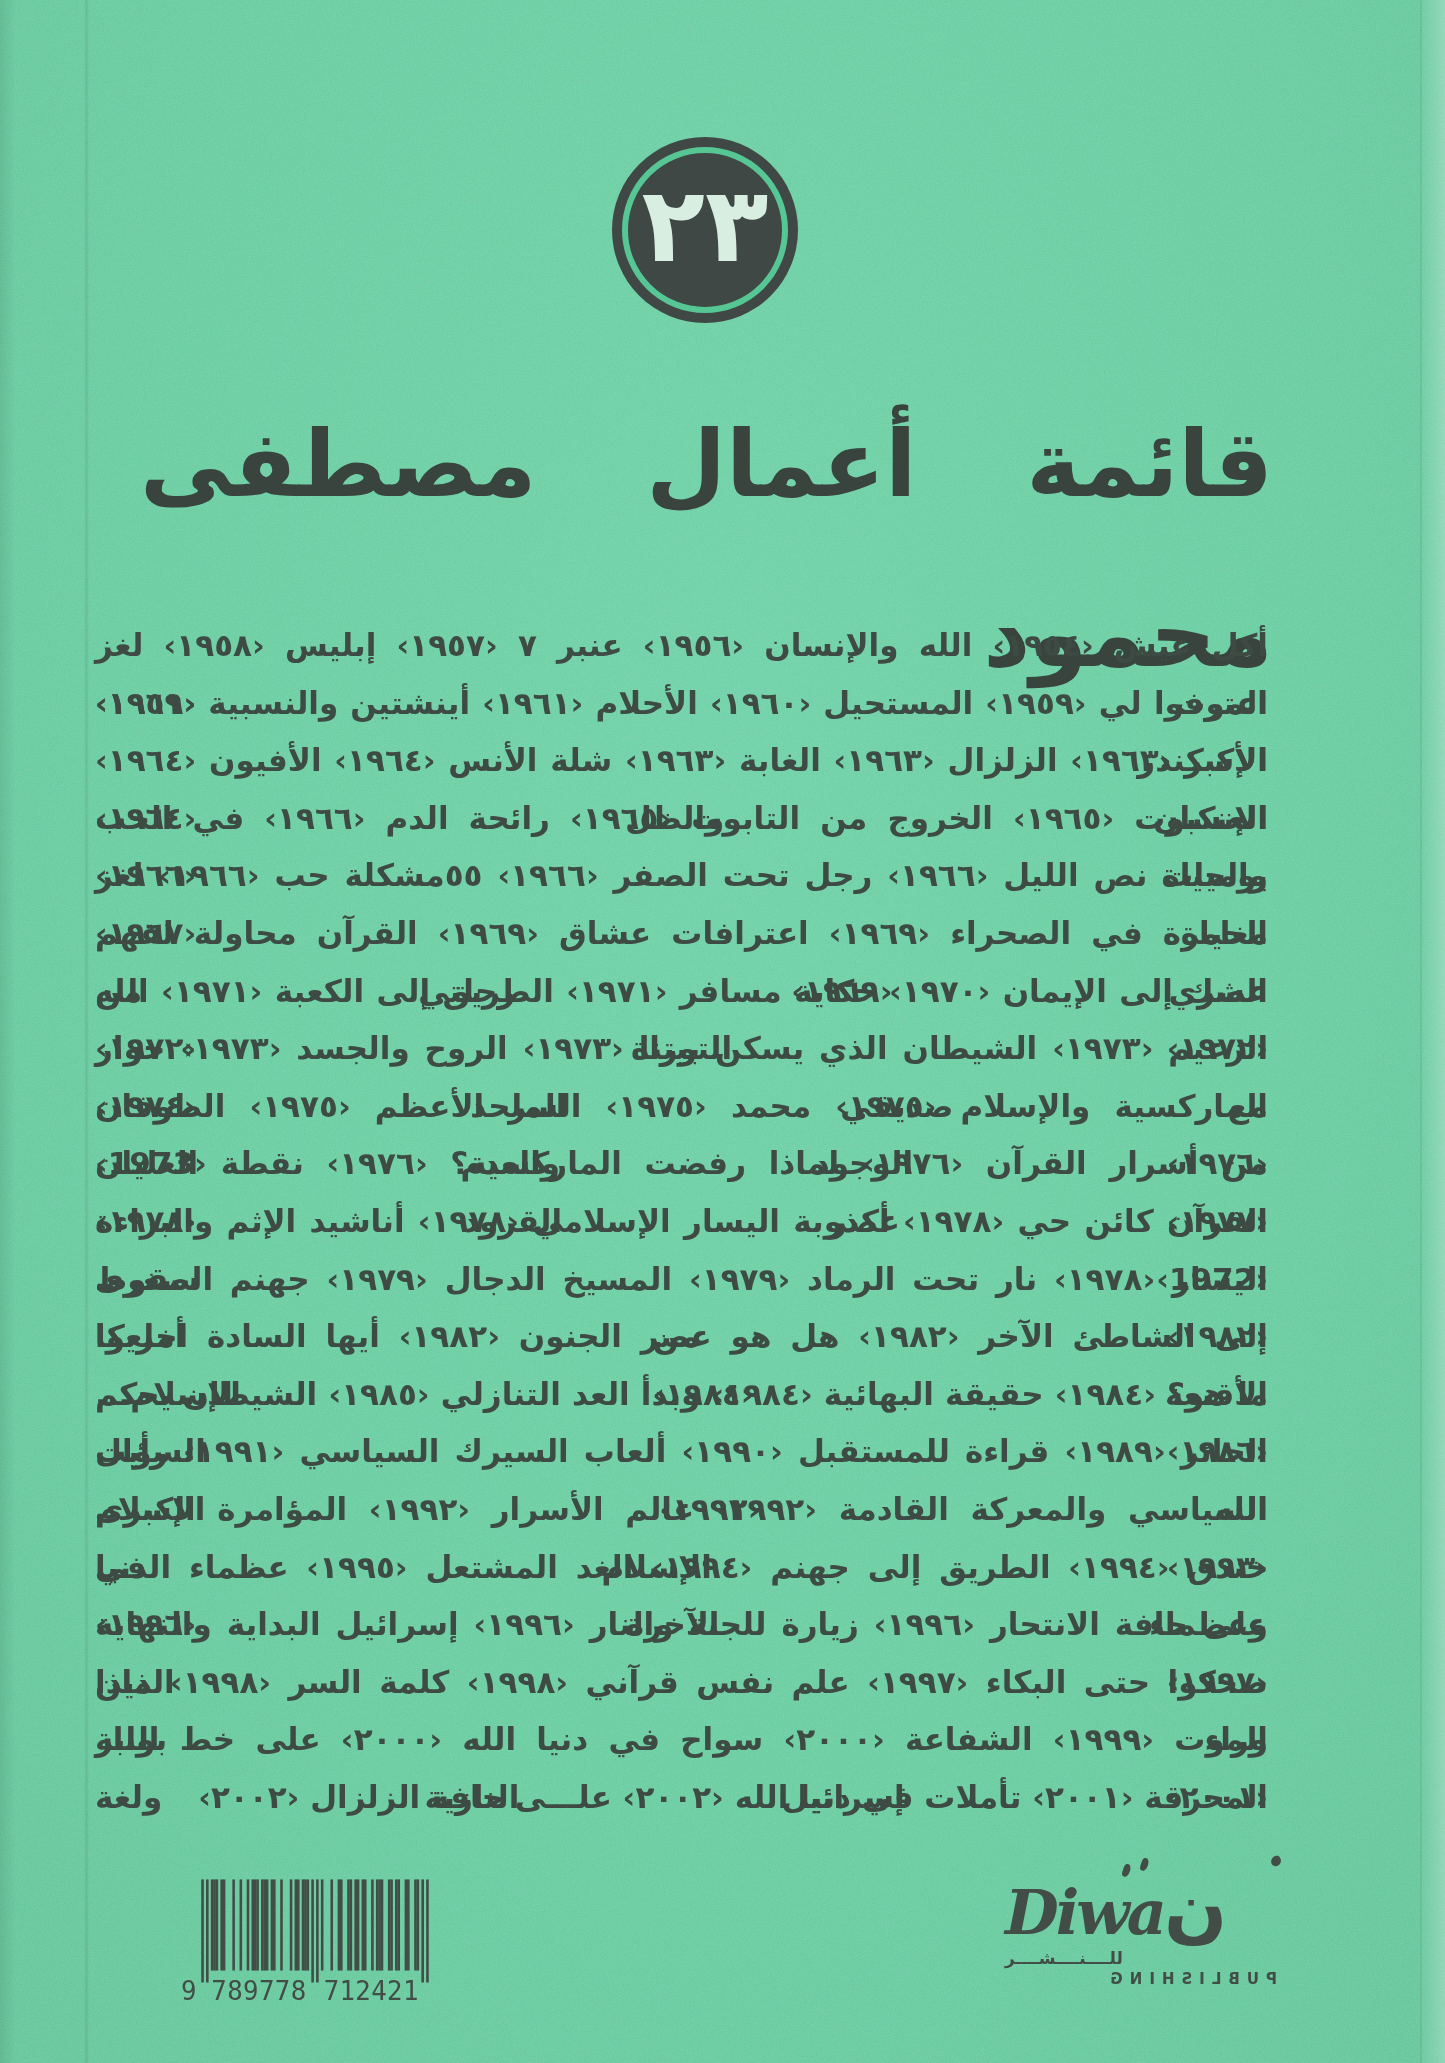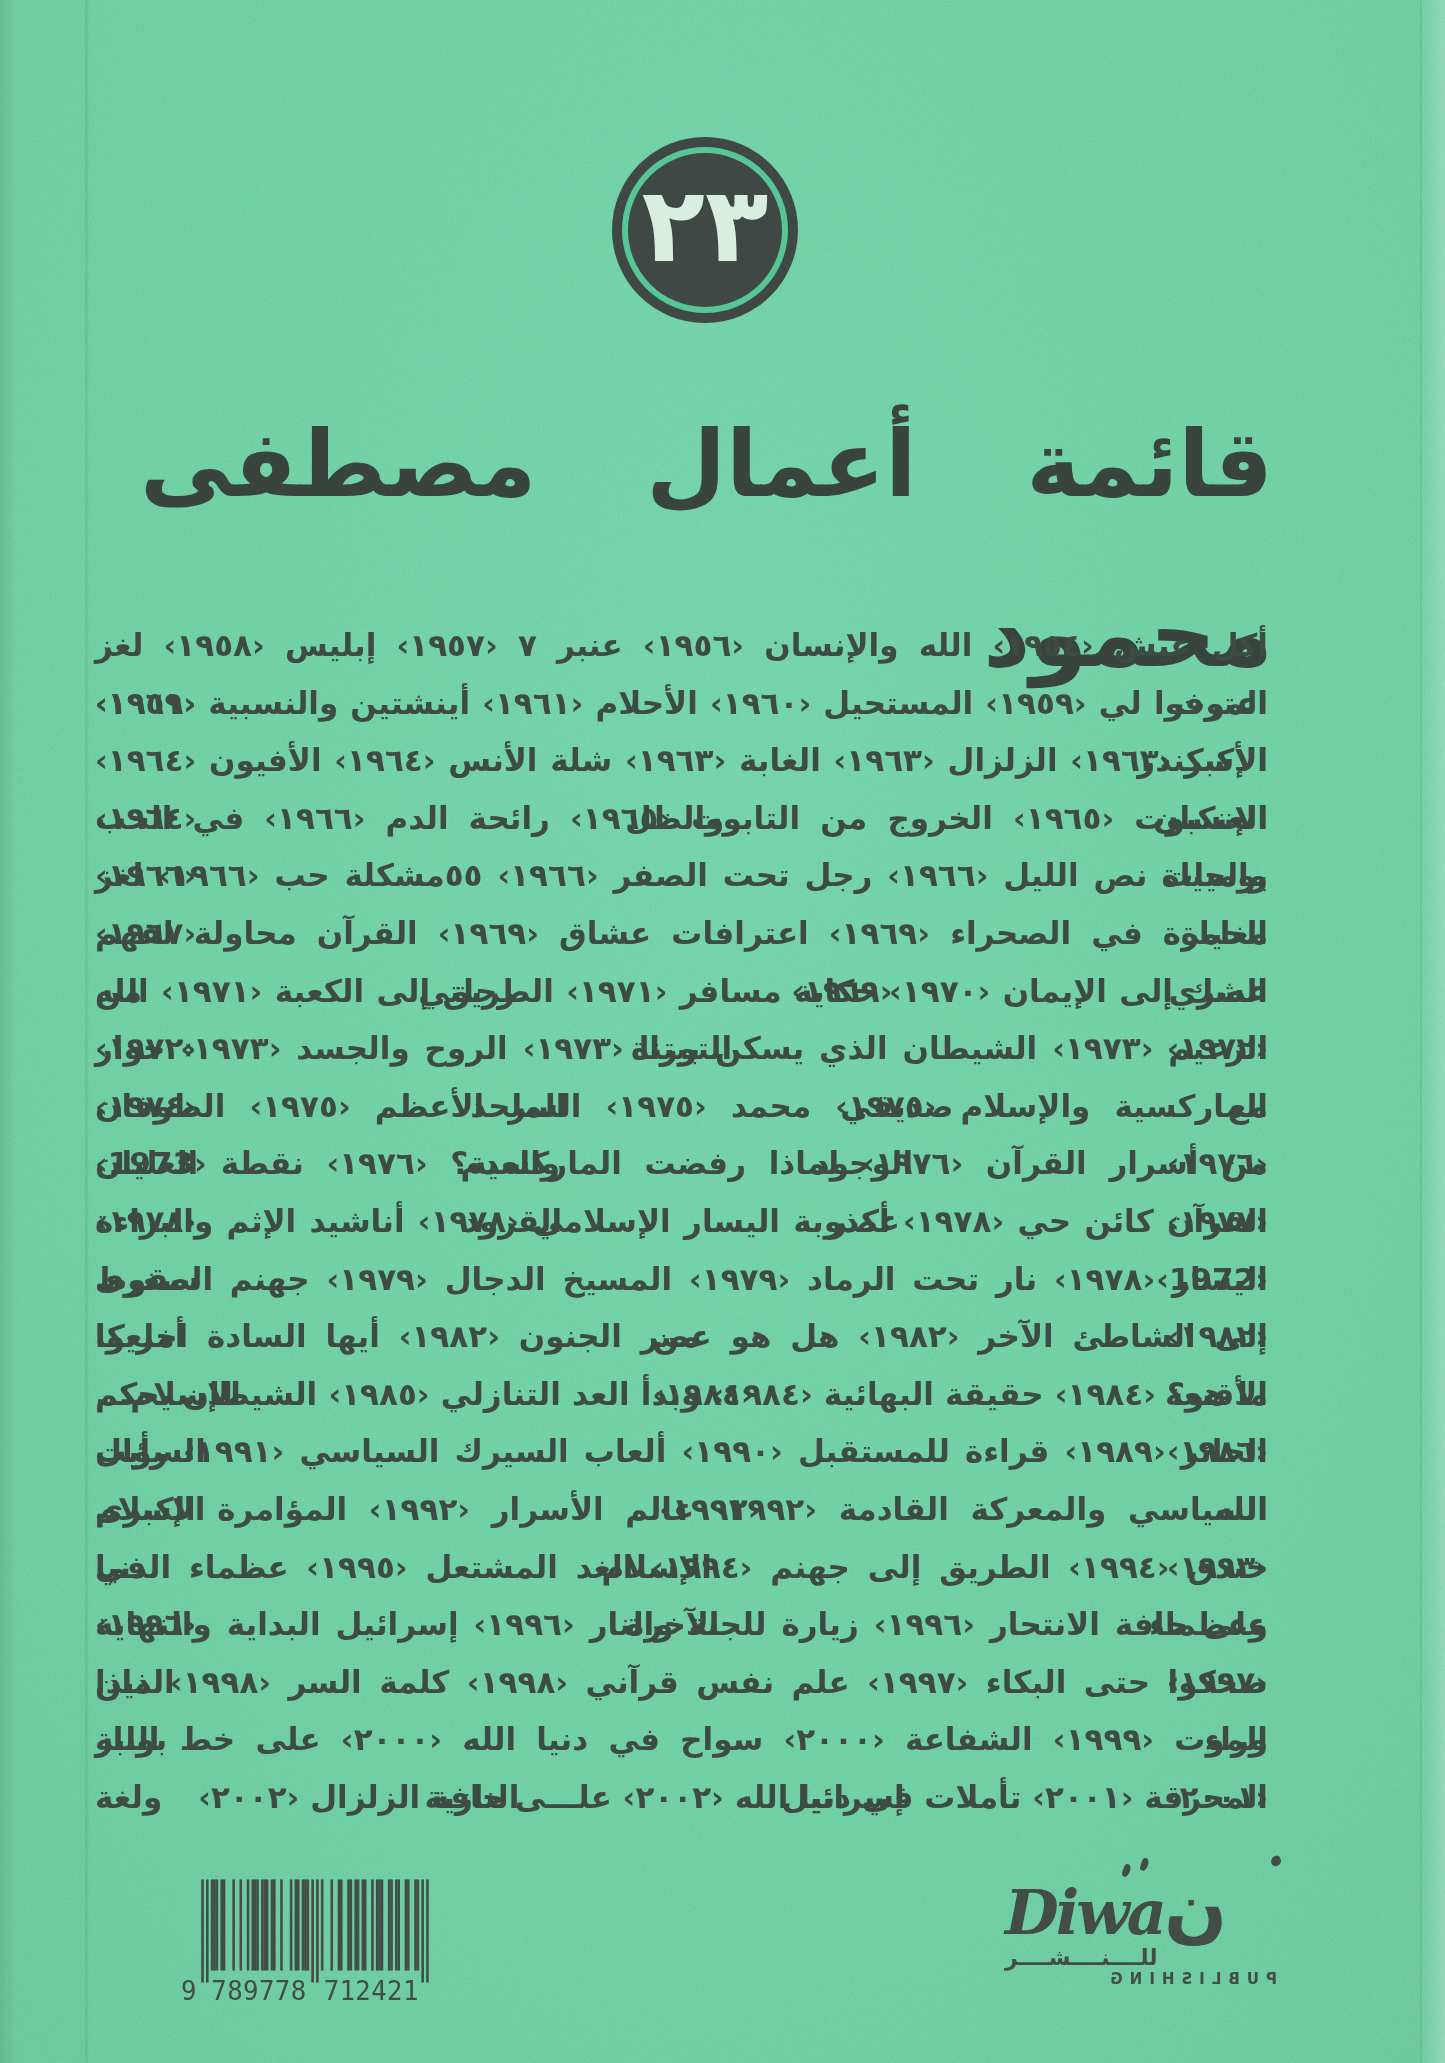--- a/index.html
+++ b/index.html
@@ -52,21 +52,21 @@
   .wordmark{position:relative;direction:ltr;font-family:"DejaVu Serif", serif;
     font-style:italic;font-weight:bold;font-size:62px;line-height:92px;color:#414d46;white-space:nowrap;}
   .wm-latin{letter-spacing:-3px;}
   .wm-noon{font-style:normal;font-size:74px;font-family:"DejaVu Sans", sans-serif;font-weight:bold;}
   .wm-dot1,.wm-dot2{position:absolute;width:7px;height:13px;border-radius:45% 55% 60% 40%;
     background:#414d46;transform:rotate(18deg);}
   .wm-dot1{left:118px;top:2px;}
   .wm-dot2{left:136px;top:-4px;}
   .wm-hamza{position:absolute;right:-4px;top:-6px;width:10px;height:10px;border-radius:60% 40% 55% 45%;
     background:#414d46;transform:rotate(-20deg);}
-  .tagline-ar{direction:rtl;font-size:22px;font-weight:bold;letter-spacing:1px;margin-top:-12px;line-height:22px;}
+  .tagline-ar{direction:rtl;font-size:17px;font-weight:bold;letter-spacing:1px;margin-top:-12px;line-height:22px;}
   .tagline-en{display:block;font-size:15px;font-weight:bold;letter-spacing:7px;line-height:20px;
     transform:scaleX(-1);transform-origin:50% 50%;font-family:"DejaVu Sans", sans-serif;}
 </style>
 </head>
 <body>
 
 <div class="cover">
 
   <svg class="texture" xmlns="http://www.w3.org/2000/svg">
     <filter id="grain">

